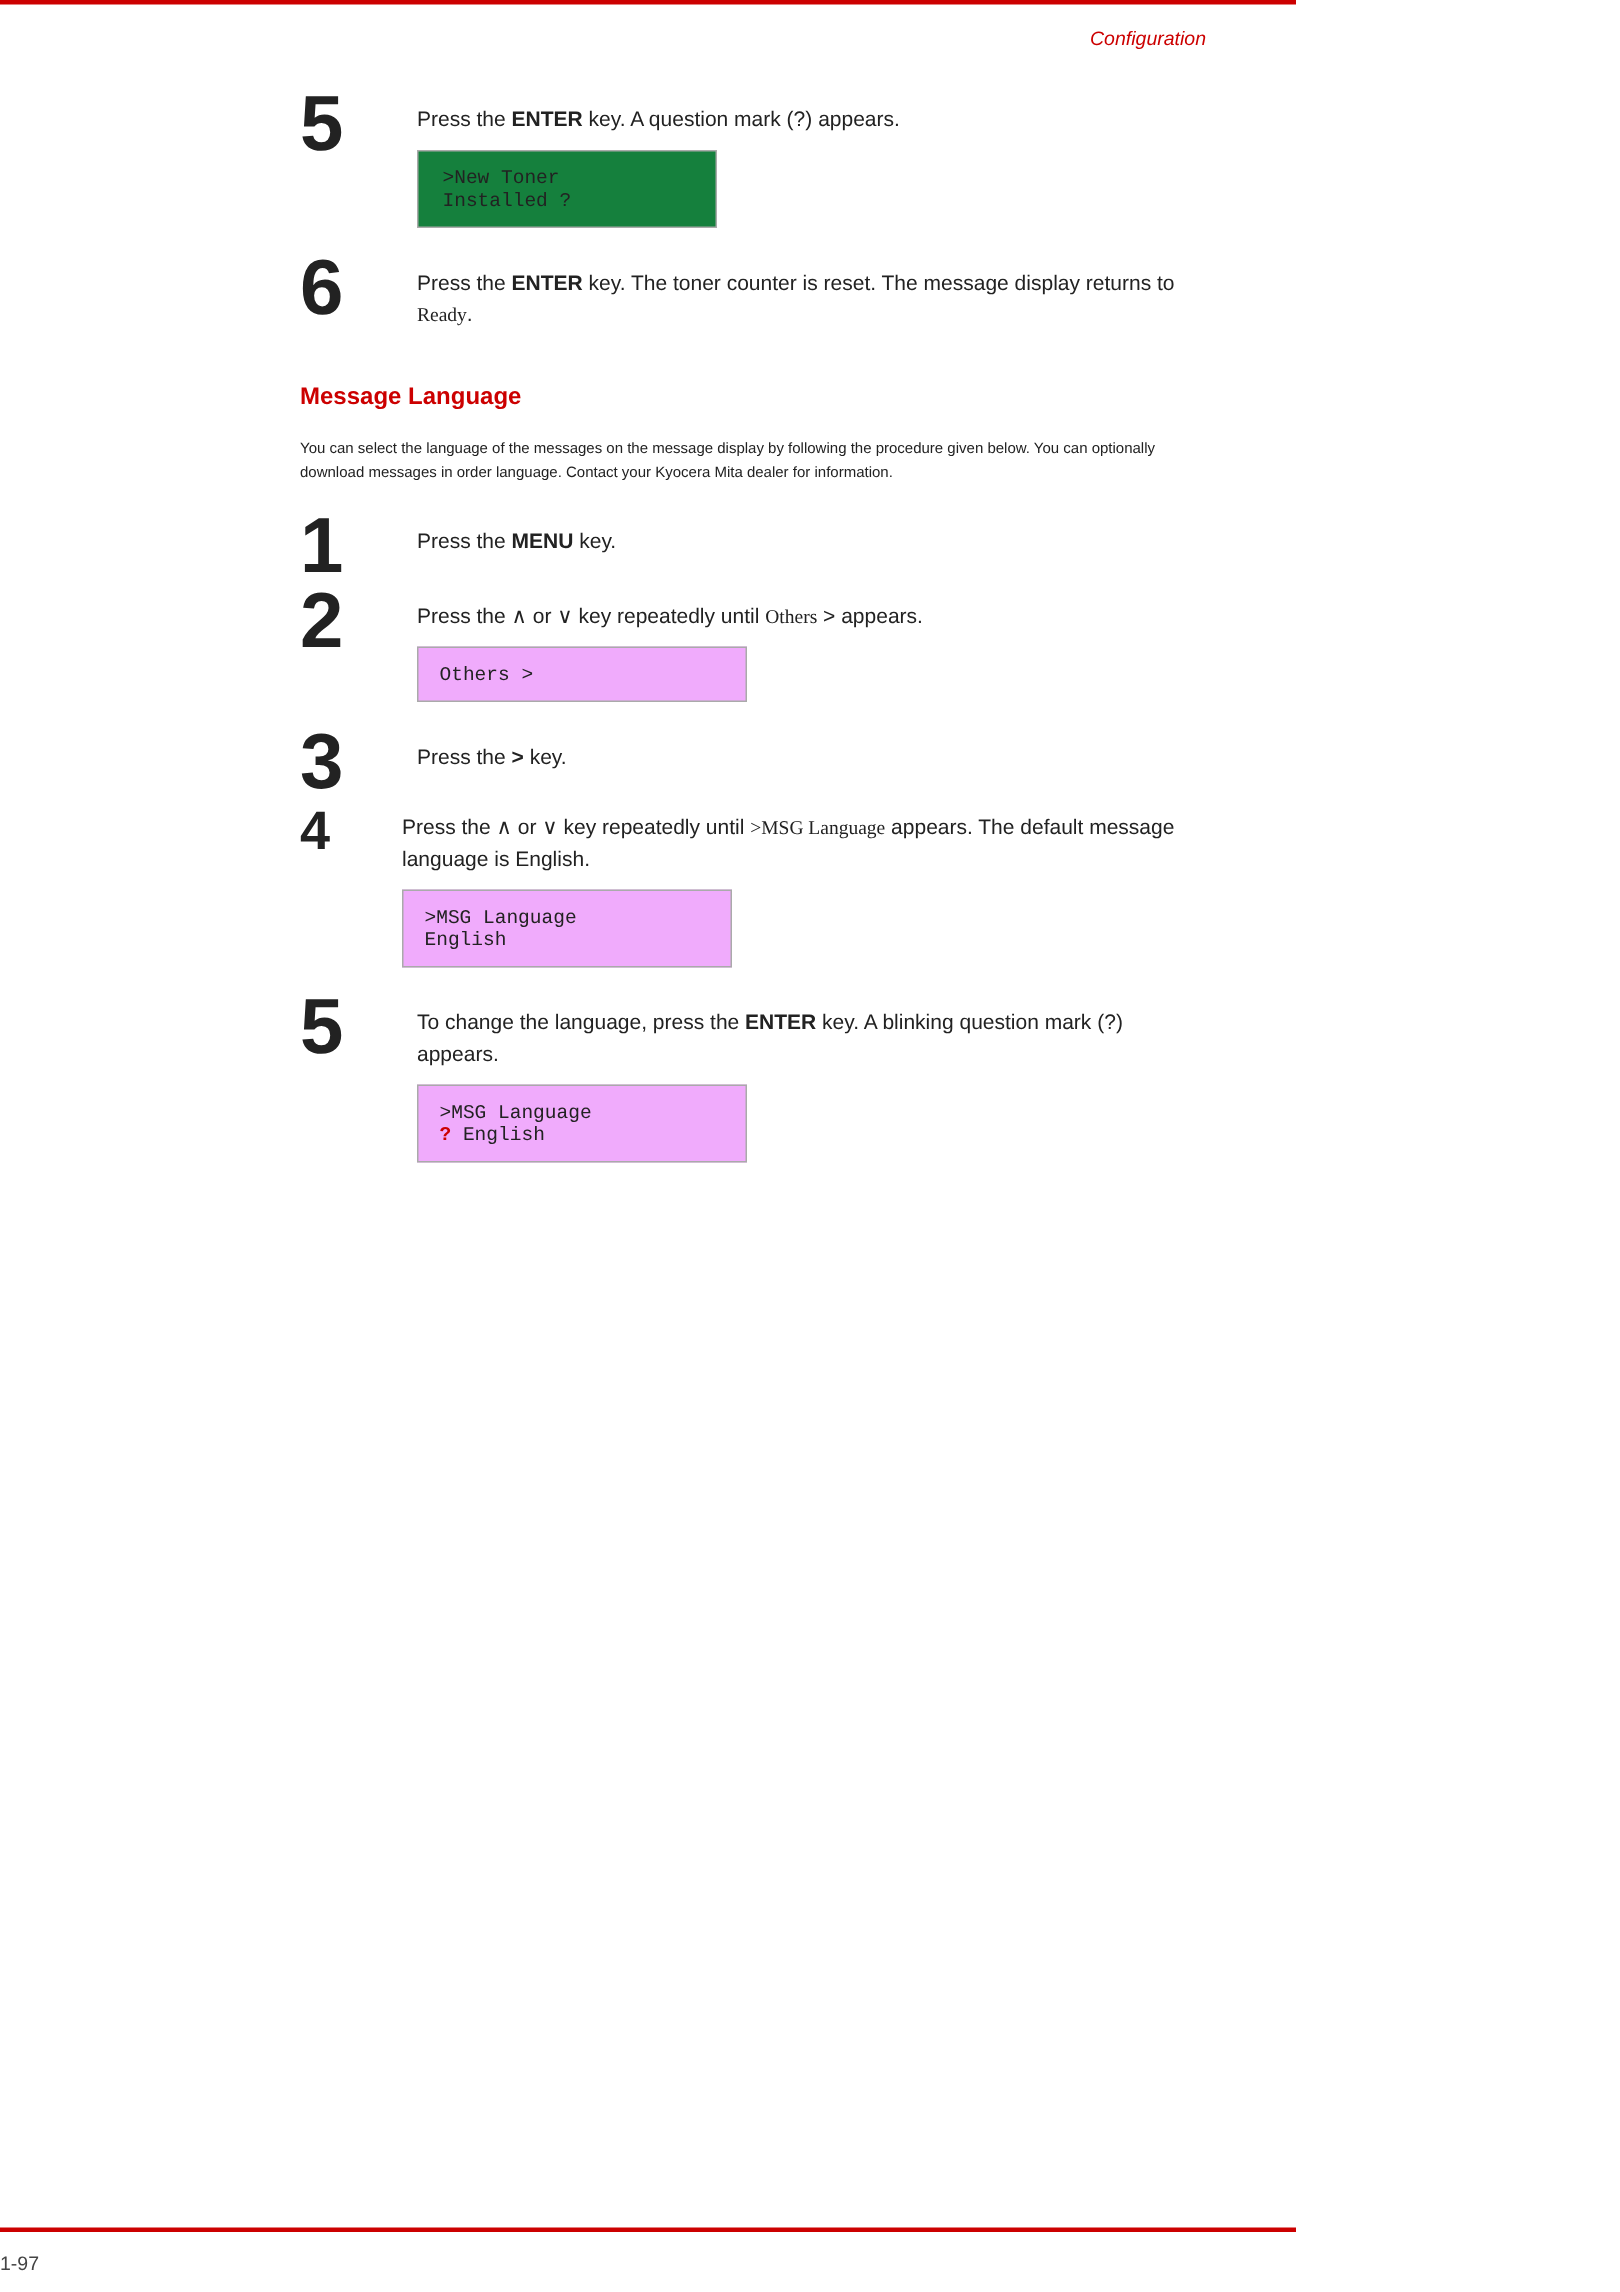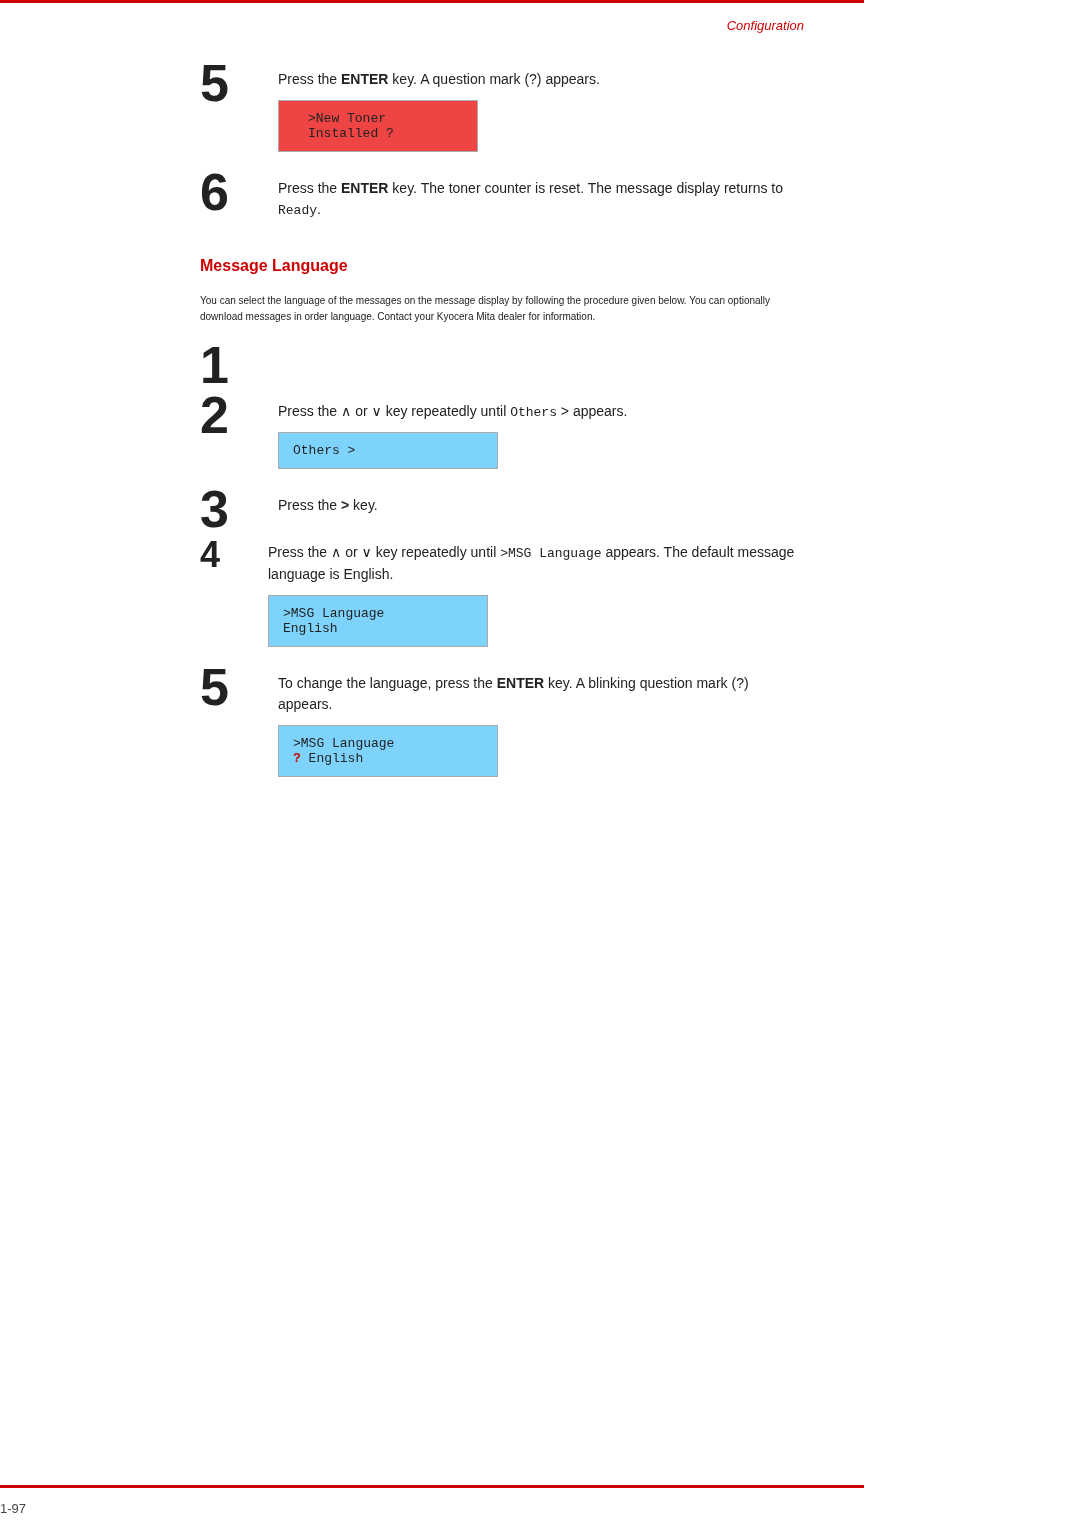--- a/index.html
+++ b/index.html
@@ -97,46 +97,46 @@
     .step-text-medium {
       flex: 1;
       line-height: 1.5;
       padding-top: 3px;
       font-size: 14px;
     }
 
     
     .display-box {
       border: 1px solid #aaaaaa;
-      background: #ef4444;
-      padding: 10px 29px;
+      background: #15803d;
+      padding: 10px 16px;
       font-family: 'Courier New', Courier, monospace;
       font-size: 13px;
       margin: 10px 0 16px 0;
       display: inline-block;
       min-width: 200px;
     }
 
     .display-box-wide {
       border: 1px solid #aaaaaa;
-      background: #7dd3fc;
+      background: #f0abfc;
       padding: 10px 14px;
       font-family: 'Courier New', Courier, monospace;
       font-size: 13px;
       margin: 10px 0 16px 0;
       display: inline-block;
       min-width: 220px;
     }
 
     kbd, .key {
       font-weight: bold;
     }
 
     code, .mono {
-      font-family: Liberation Mono, monospace;
+      font-family: Liberation Serif, serif;
       font-size: 13px;
     }
 
     
     .section-heading {
       color: #cc0000;
       font-weight: bold;
       font-size: 16px;
       margin: 20px 0 18px 0;
     }
@@ -208,20 +208,25 @@
     </div>
 
     <div style="margin-top: 36px; margin-bottom: 8px;">
       <h2 class="section-heading">Message Language</h2>
     </div>
 
     <div class="section-intro">You can select the language of the messages on the message display by following the procedure given below. You can optionally download messages in order language. Contact your Kyocera Mita dealer for information.</div>
 
     <div class="step-row step-block">
       <div class="step-number-large">1</div>
+      <div class="step-content">
+        <div class="step-text">
+          <span>Press the </span><span class="key">MENU</span><span> key.</span>
+        </div>
+      </div>
     </div>
 
     <div class="step-row step-block">
       <div class="step-number-large">2</div>
       <div class="step-content">
         <div class="step-text">
           <span>Press the ∧ or ∨ key repeatedly until </span><code>Others</code><span> &gt; appears.</span>
         </div>
         <div class="display-box-wide">
           <div>Others          &gt;</div>

